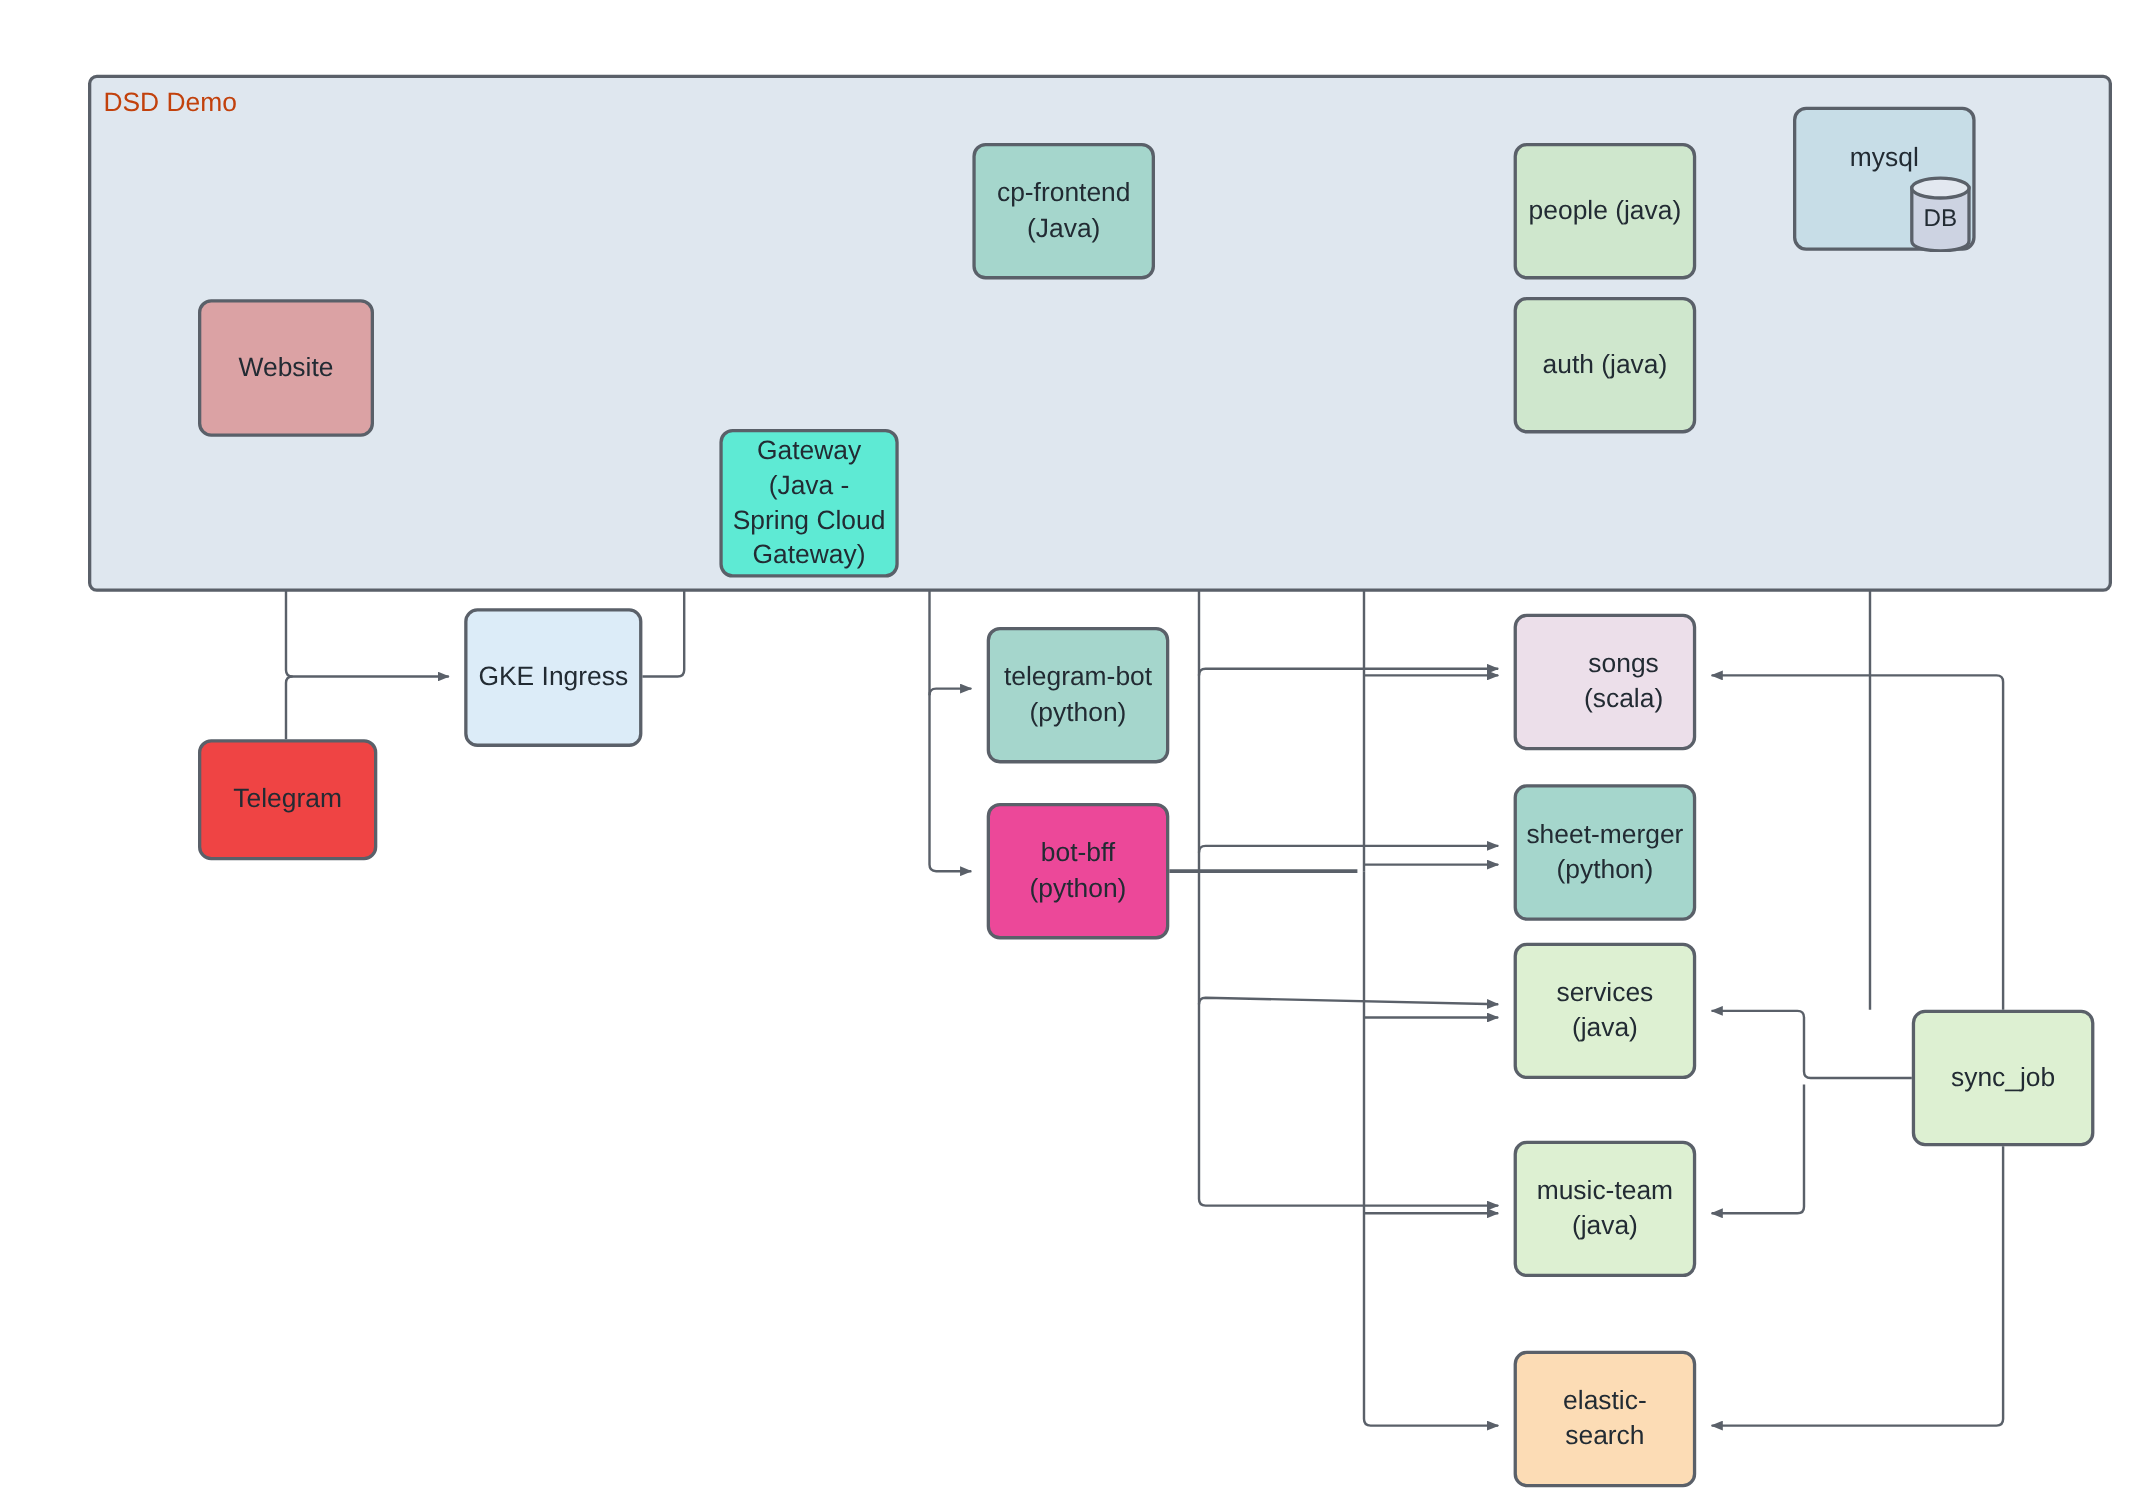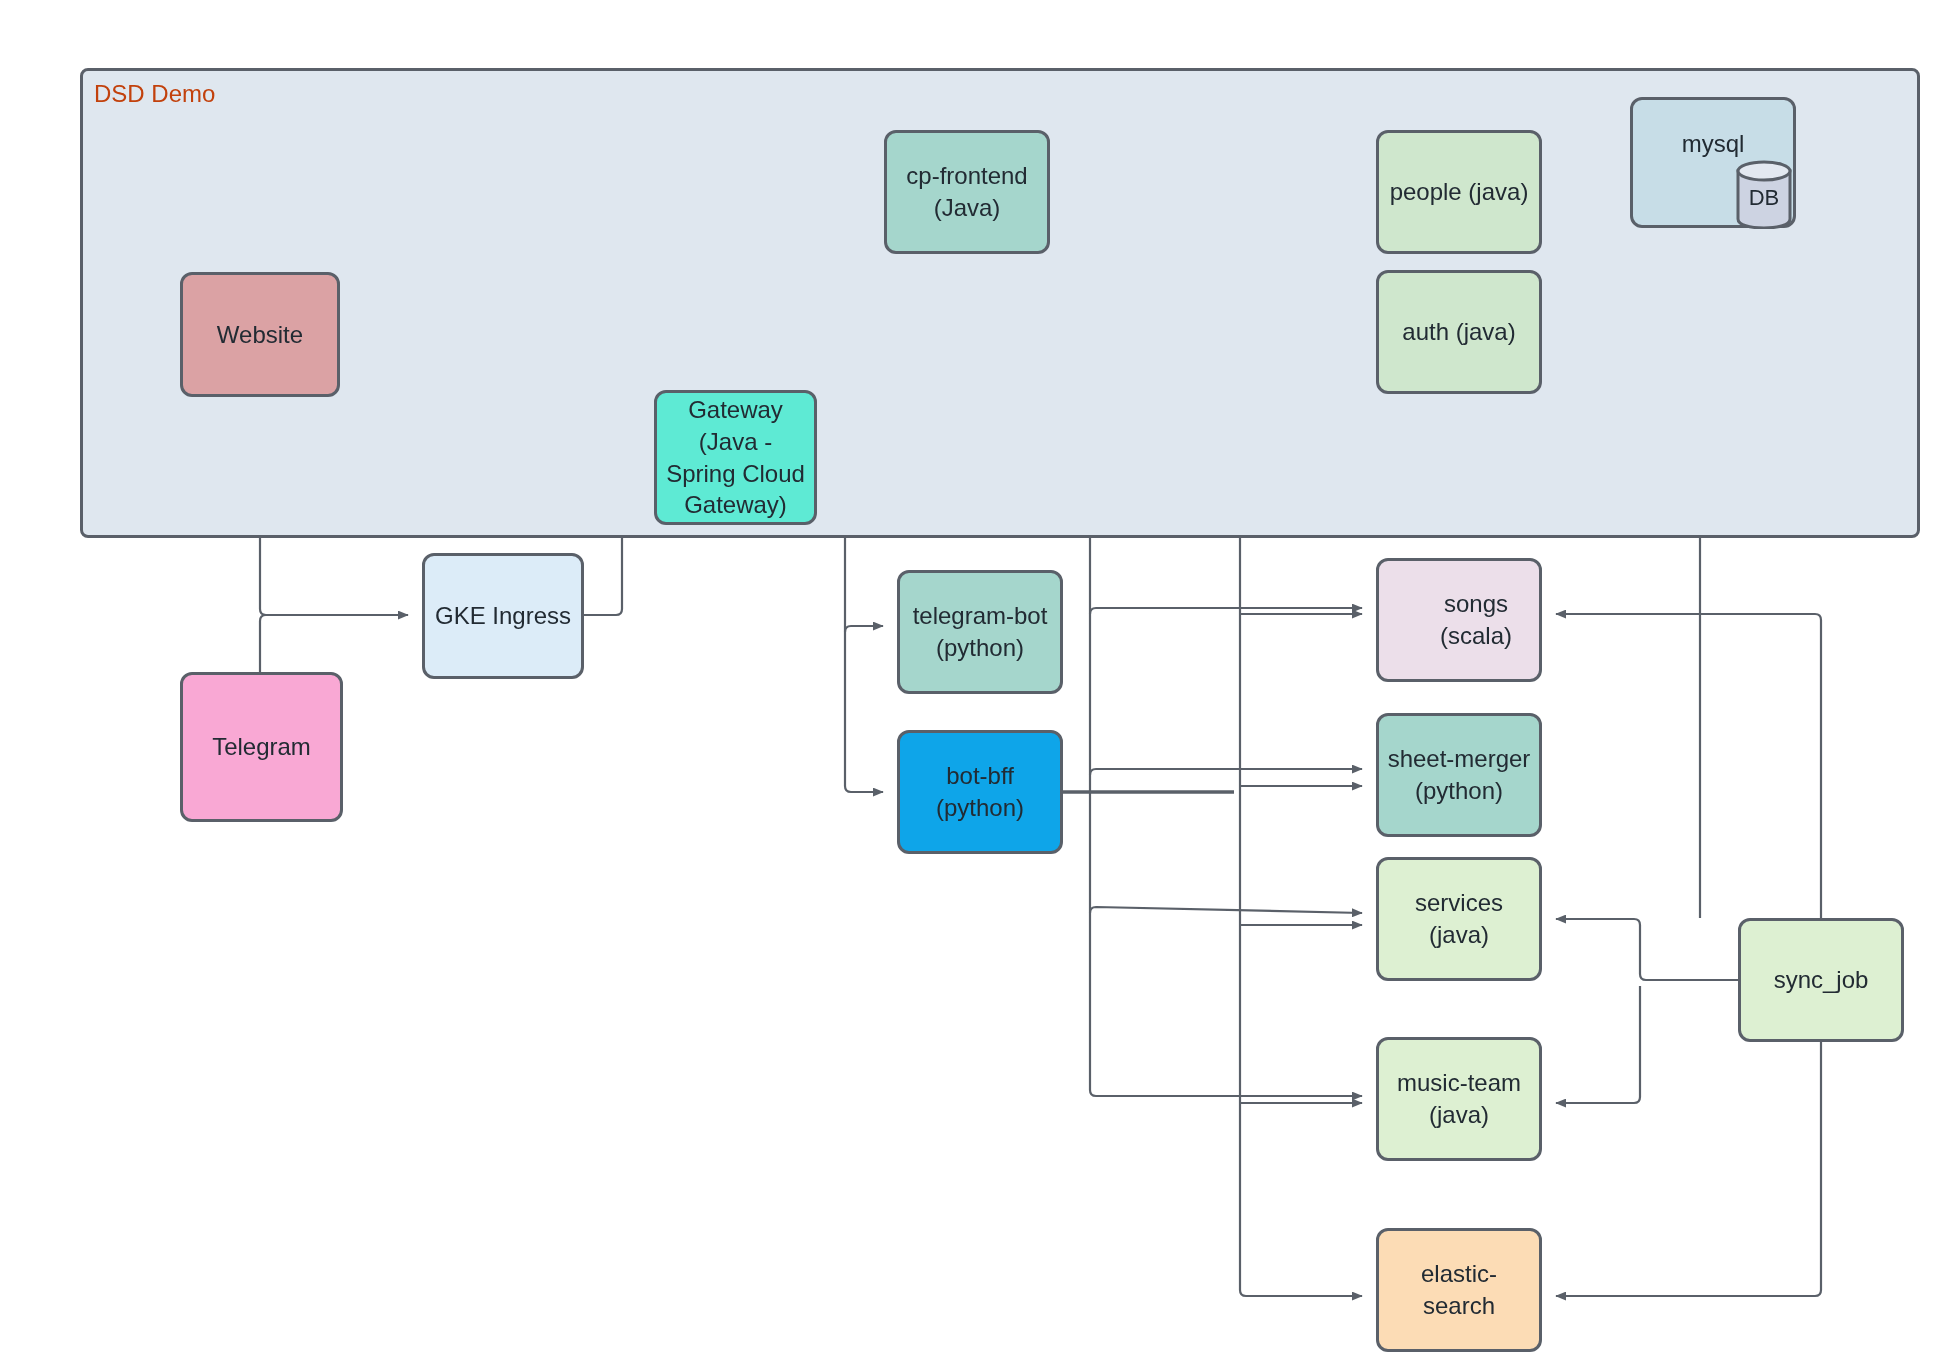--- a/index.html
+++ b/index.html
@@ -119,41 +119,41 @@
       <path d="M1640,986 L1640,1097 Q1640,1103 1634,1103 L1556,1103" marker-end="url(#ah)"></path>
       <path d="M1700,980 L1700,919 M1700,986 L1700,1103" stroke="none"></path>
 
     </g>
   </svg>
 
   <div id="node-layer">
       <div class="node" style="left: 180px; top: 272px; width: 160px; height: 125px; background: rgb(219, 162, 164); border-color: rgb(90, 96, 105);">
         <span class="lbl">Website</span>
       </div>
-      <div class="node" style="left: 180px; top: 672px; width: 163px; height: 150px; background: #f9a8d4; border-color: rgb(90, 96, 105); justify-content: center;">
+      <div class="node" style="left: 180px; top: 672px; width: 163px; height: 110px; background: #ef4444; border-color: rgb(90, 96, 105); justify-content: center;">
         <span class="lbl">Telegram</span>
       </div>
       <div class="node" style="left: 422px; top: 553px; width: 162px; height: 126px; background: rgb(220, 236, 248); border-color: rgb(90, 96, 105);">
         <span class="lbl">GKE Ingress</span>
       </div>
       <div class="node" style="left: 654px; top: 390px; width: 163px; height: 135px; background: #5eead4; border-color: rgb(90, 96, 105);">
         <span class="lbl">Gateway
 (Java -
 Spring Cloud
 Gateway)</span>
       </div>
       <div class="node" style="left: 884px; top: 130px; width: 166px; height: 124px; background: rgb(165, 214, 204); border-color: rgb(90, 96, 105);">
         <span class="lbl">cp-frontend
 (Java)</span>
       </div>
       <div class="node" style="left: 897px; top: 570px; width: 166px; height: 124px; background: rgb(165, 214, 204); border-color: rgb(90, 96, 105);">
         <span class="lbl">telegram-bot
 (python)</span>
       </div>
-      <div class="node" style="left: 897px; top: 730px; width: 166px; height: 124px; background: #0ea5e9; border-color: rgb(90, 96, 105);">
+      <div class="node" style="left: 897px; top: 730px; width: 166px; height: 124px; background: #ec4899; border-color: rgb(90, 96, 105);">
         <span class="lbl">bot-bff
 (python)</span>
       </div>
       <div class="node" style="left: 1376px; top: 130px; width: 166px; height: 124px; background: rgb(207, 231, 205); border-color: rgb(90, 96, 105);">
         <span class="lbl">people (java)</span>
       </div>
       <div class="node" style="left: 1376px; top: 270px; width: 166px; height: 124px; background: rgb(207, 231, 205); border-color: rgb(90, 96, 105);">
         <span class="lbl">auth (java)</span>
       </div>
       <div class="node" style="left: 1630px; top: 97px; width: 166px; height: 131px; background: rgb(199, 221, 231); border-color: rgb(90, 96, 105); align-items: flex-start;">

